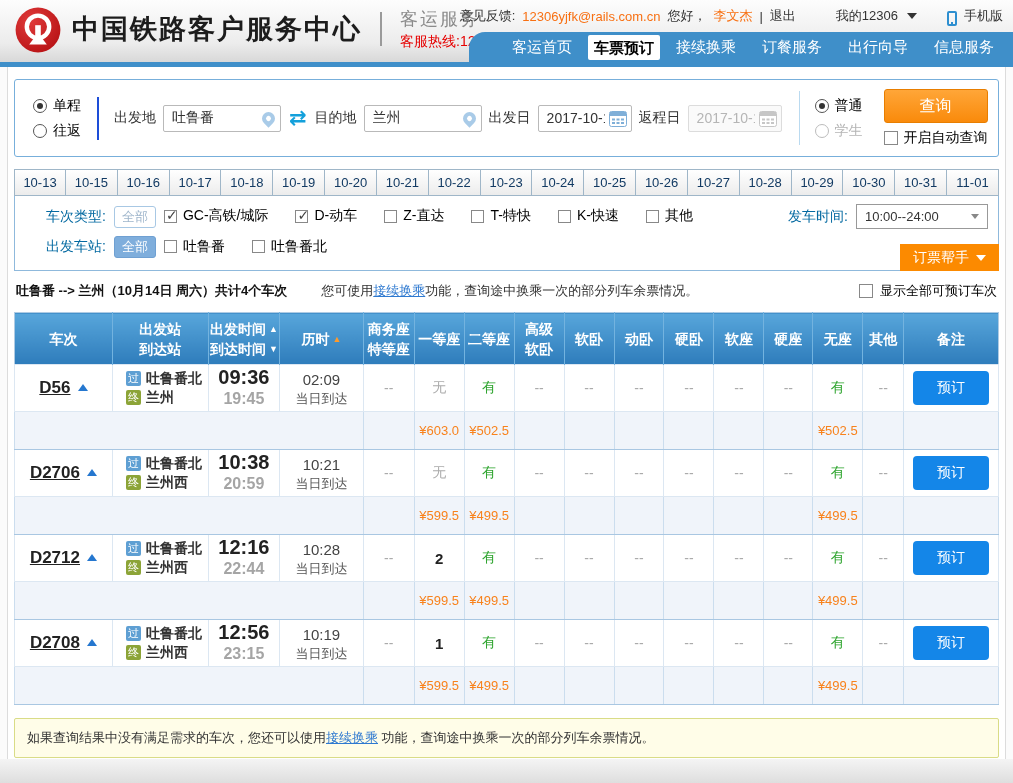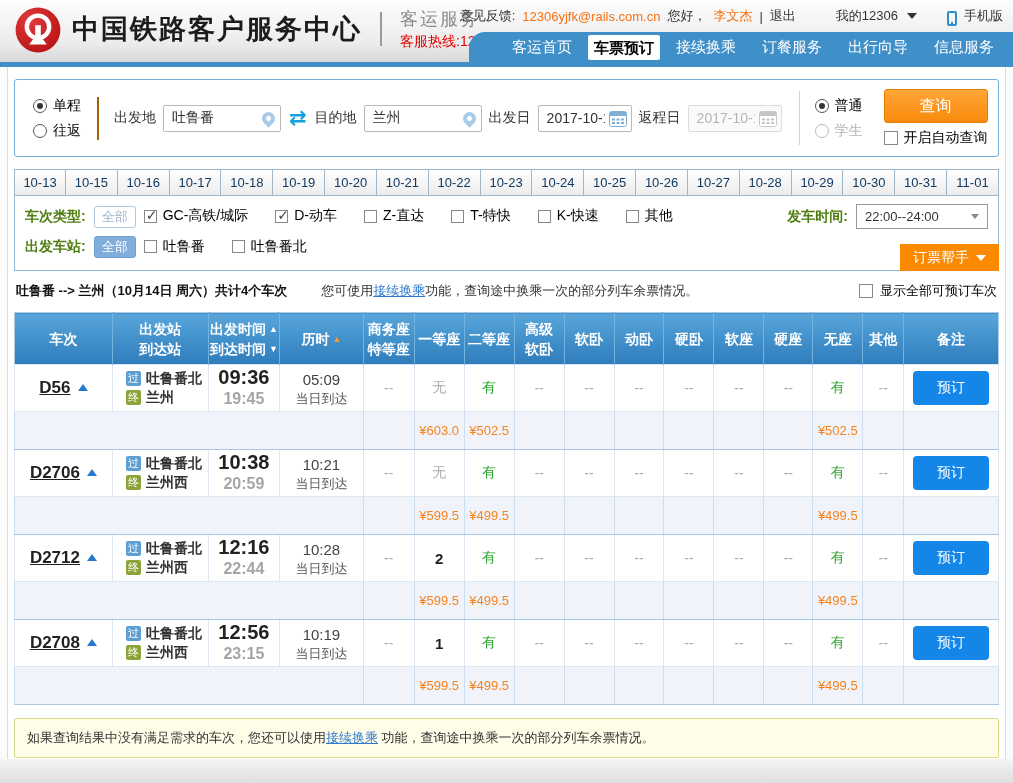--- a/index.html
+++ b/index.html
@@ -40,21 +40,21 @@
     padding:0 6px; margin:0 3px; border-radius:2px; }
   .blue-strip { height:5px; background:#3f8fc9; }
   
   .sheet { width:999px; margin:0 auto; background:#fff; border-left:1px solid #dcdcdc;
     border-right:1px solid #dcdcdc; padding:12px 6px 30px; min-height:688px; }
   .main { width:985px; margin:0 auto; }
   
   .search-box { border:1px solid #77afdb; border-radius:3px; background:#fff;
     display:flex; align-items:center; padding:9px 10px; gap:7px; }
   .trip-radios { display:flex; flex-direction:column; gap:7px; padding:0 16px 0 8px;
-    border-right:2px solid #a16207; margin-right:8px; font-size:14px; }
+    border-right:2px solid #1d4ed8; margin-right:8px; font-size:14px; }
   .radio-row { display:flex; align-items:center; gap:6px; cursor:pointer; }
   .radio { width:14px; height:14px; border:1px solid #555; border-radius:50%; position:relative; background:#fff; flex:0 0 auto; }
   .radio.sel::after { content:""; position:absolute; inset:3px; background:#333; border-radius:50%; }
   .radio.dis { border-color:#bcbcbc; }
   .dis-text { color:#b5b5b5; }
   .fld-label { font-size:14px; color:#333; white-space:nowrap; }
   .input-wrap { position:relative; display:inline-block; }
   .txt-input { width:118px; height:27px; border:1px solid #b9b9b9; border-radius:2px;
     padding:0 24px 0 8px; font-size:14px; color:#333; font-family:inherit; }
   .pin { position:absolute; right:6px; top:7px; width:13px; height:13px; background:#a9cbe8;
@@ -78,21 +78,21 @@
   .date-tab { flex:1; text-align:center; height:27px; line-height:26px; font-size:13px; color:#123a63;
     border:1px solid #9fb6c8; border-left:none; background:linear-gradient(#fff,#ececec); cursor:pointer; white-space:nowrap; }
   .date-tab.first { flex:0 0 52px; border-left:1px solid #9fb6c8; }
   .date-tab.active { flex:0 0 142px; height:31px; line-height:31px; background:#fff; color:#1e7cc8;
     font-weight:bold; font-size:14px; border-bottom:1px solid #fff; }
   
   .filter-box { border:1px solid #8fb9dc; margin-top:-1px; background:#fff; position:relative;
     padding:8px 10px 5px; font-size:14px; }
   .f-row { display:flex; align-items:center; margin-bottom:7px; }
   .f-row:last-child { margin-bottom:2px; }
-  .f-label { font-weight:bold; color:#4d7c0f; }
+  .f-label { font-weight:normal; color:#0369a1;margin-left:21px; }
   .all-btn { border:1px solid #a8c8e4; color:#9fb6cc; background:#fff; border-radius:3px;
     font-size:13px; padding:1px 7px; margin:0 8px; cursor:pointer; font-family:inherit; }
   .all-btn.active { background:#7faedc; color:#fff; border-color:#6fa0d2; }
   .chk { display:inline-flex; align-items:center; gap:6px; margin-right:27px; cursor:pointer; }
   .chk .chk-box { width:13px; height:13px; }
   .time-select { margin-left:auto; display:flex; align-items:center; gap:8px; }
   .select-box { border:1px solid #999; width:132px; height:25px; display:flex; align-items:center;
     justify-content:space-between; padding:0 8px; font-size:13px; color:#333; background:#fff; cursor:pointer; }
   .sel-chevron { width:0; height:0; border-left:4px solid transparent; border-right:4px solid transparent;
     border-top:5px solid #888; }
@@ -329,21 +329,21 @@
             </label><label class="chk">
               <span class="chk-box"></span>
               <span class="chk-lbl">K-快速</span>
             </label><label class="chk">
               <span class="chk-box"></span>
               <span class="chk-lbl">其他</span>
             </label></span>
       <span class="time-select">
         <span class="f-label">发车时间:</span>
         <span class="select-box">
-          <span>22:00--24:00</span>
+          <span>10:00--24:00</span>
           <span class="sel-chevron"></span>
         </span>
       </span>
     </div>
     <div class="f-row">
       <span class="f-label">出发车站:</span>
       <button class="all-btn active">全部</button>
       <span id="station-options"><label class="chk">
               <span class="chk-box"></span>
               <span class="chk-lbl">吐鲁番</span>
@@ -455,21 +455,21 @@
               <div class="sta-line">
                 <span class="badge b-to">终</span>
                 <span class="sta-name">兰州</span>
               </div>
             </td>
             <td class="c-time">
               <div class="dep">09:36</div>
               <div class="arr">19:45</div>
             </td>
             <td class="c-dur">
-              <div class="dur">05:09</div>
+              <div class="dur">02:09</div>
               <div class="day">当日到达</div>
             </td>
             <td class="c-seat na">--</td>
             <td class="c-seat na">无</td>
             <td class="c-seat avail">有</td>
             <td class="c-seat na">--</td>
             <td class="c-seat na">--</td>
             <td class="c-seat na">--</td>
             <td class="c-seat na">--</td>
             <td class="c-seat na">--</td>

